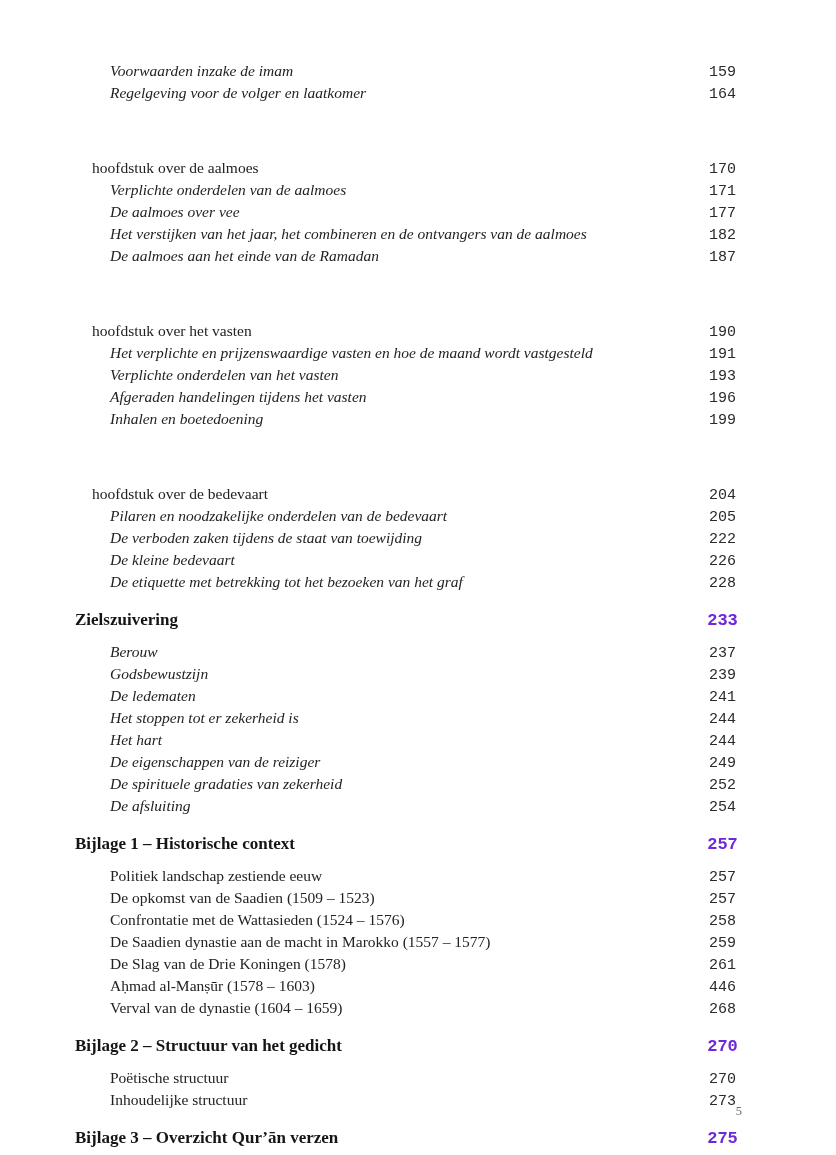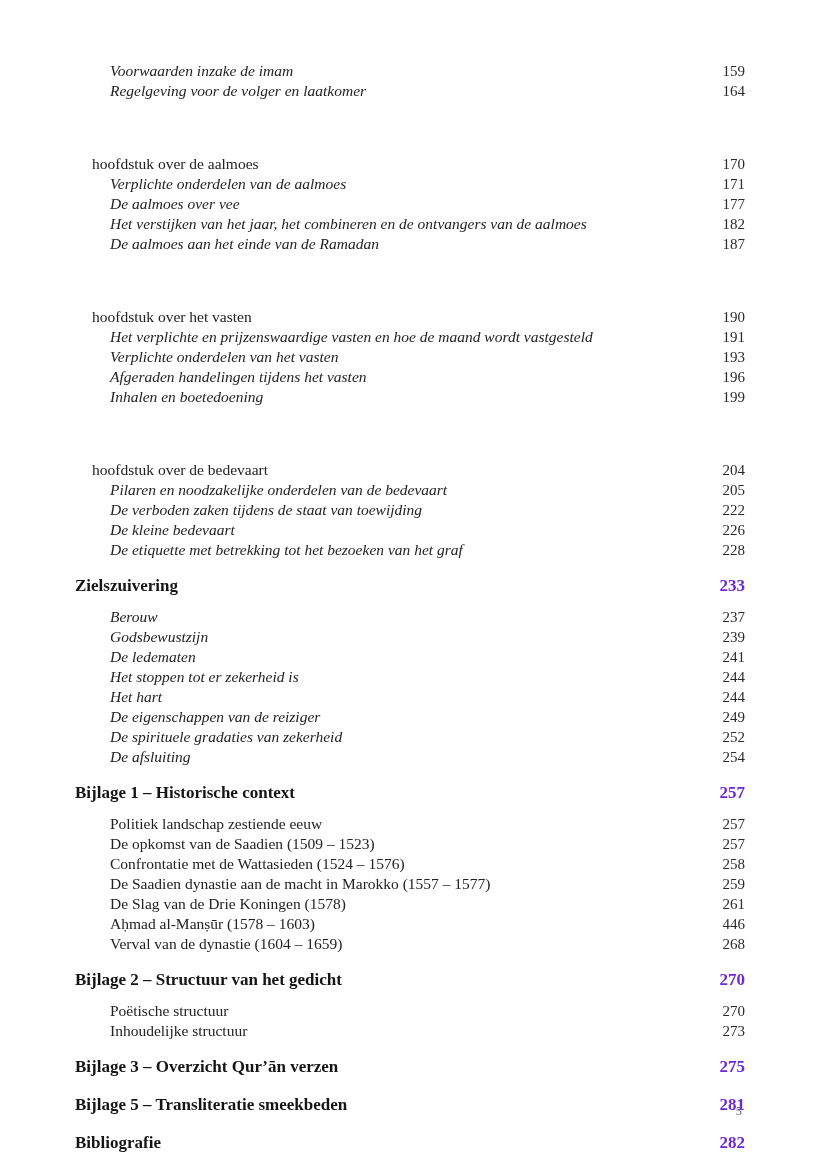--- a/index.html
+++ b/index.html
@@ -18,21 +18,21 @@
   }
   .section + .section{margin-top:13px;}
   .section.h1sec{margin-top:14px;}
   .row{
     display:flex;
     align-items:baseline;
     line-height:20px;
     font-size:15.5px;
   }
   .row .lbl{flex:1 1 auto; padding-right:10px; white-space:nowrap; overflow:hidden;}
-  .row .pg{flex:0 0 45px; text-align:right; font-size:15px; color:#2a2a2a;}
+  .row .pg{flex:0 0 45px; text-align:center; font-size:15px; color:#2a2a2a;font-family:Liberation Mono, monospace;}
   .row.h1{line-height:24px; font-size:17px; font-weight:bold; color:#151515;}
   .row.h1 .pg{font-size:17px; font-weight:bold; color:#6d28d9;}
   .row.h2 .lbl{padding-left:17px;margin-top:40px;}
   .row.ent .lbl{padding-left:35px;}
   .row.it .lbl{font-style:italic;}
   .sub{margin-top:9px;}
   .folio{
     position:absolute;
     top:1104px;
     right:94px;

